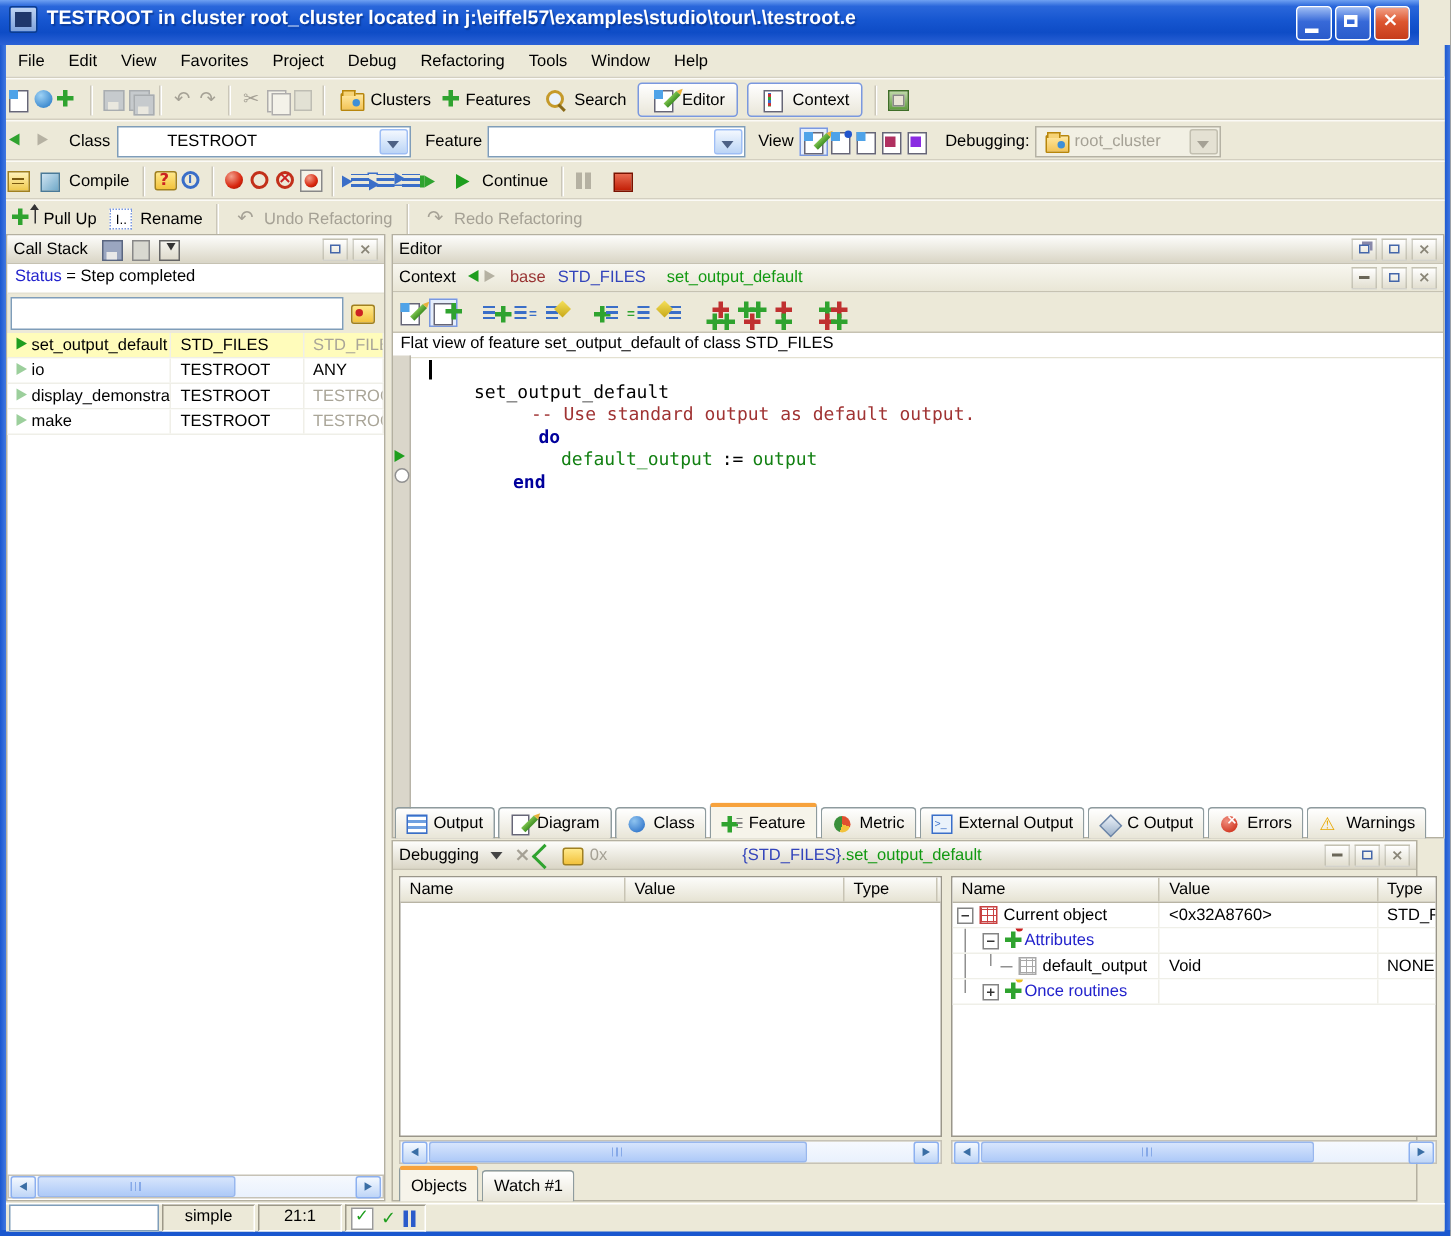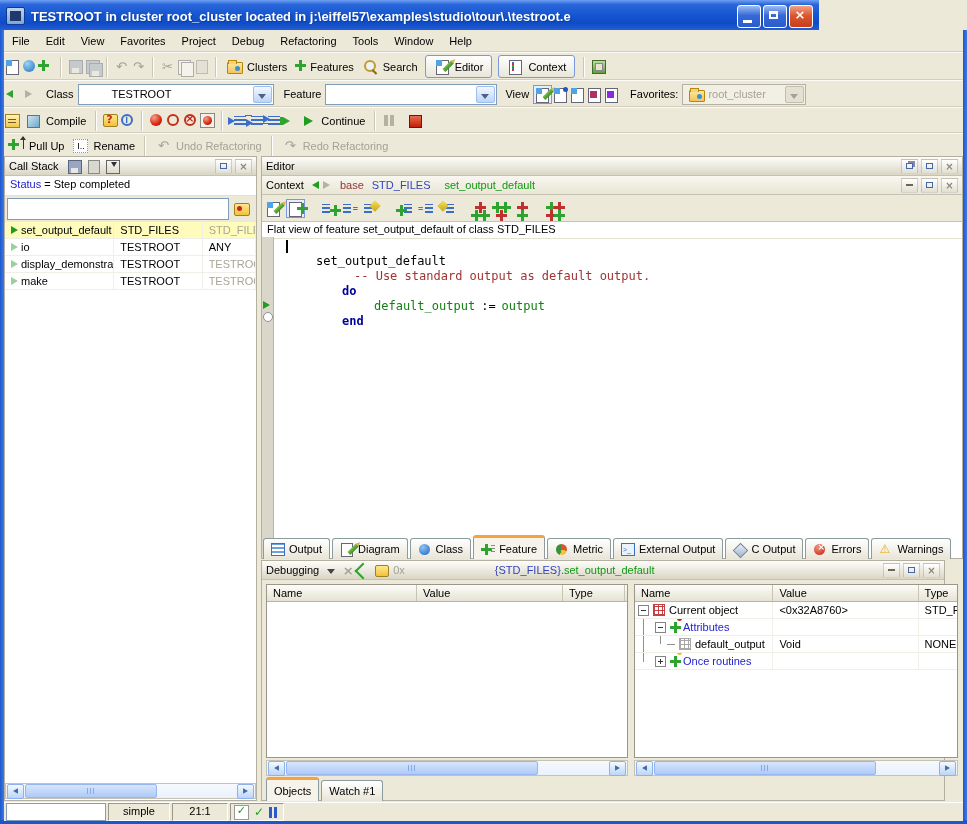--- a/index.html
+++ b/index.html
@@ -1,21 +1,21 @@
 <!DOCTYPE html>
 <html><head>
 <meta charset="utf-8">
 <style>
   html,body{margin:0;padding:0;background:#777;}
   #win{position:relative;width:967px;height:824px;background:#ECE9D8;
        font-family:"Liberation Sans",sans-serif;font-size:11px;color:#000;overflow:hidden;}
   
-  .titlebar{position:absolute;left:0;top:0;width:819px;height:30px;box-sizing:border-box;
+  .titlebar{position:absolute;left:0;top:0;width:946px;height:30px;box-sizing:border-box;
     background:linear-gradient(180deg,#6FA1F2 0%,#2A67DB 14%,#1656D0 45%,#0E4CC6 72%,#2B61D6 100%);
-    display:flex;align-items:center;padding:16px 6px;color:#fff;font-weight:bold;font-size:13px;}
+    display:flex;padding:4px 6px;color:#fff;font-weight:bold;font-size:13px;}
   .frame-l,.frame-r{position:absolute;top:30px;height:791px;width:4px;
     background:linear-gradient(90deg,#1A57CF,#4379E2);}
   .frame-l{left:0}.frame-r{left:963px}
   .frame-b{position:absolute;left:0;top:820px;width:967px;height:4px;background:#1A57CF;}
   .appicon{width:17px;height:16px;background:linear-gradient(#BFD4F2,#7FA3DC);border:1px solid #0B3C8F;
     border-radius:2px;margin-right:6px;position:relative;}
   .appicon::after{content:"";position:absolute;left:3px;top:3px;right:3px;bottom:3px;background:#20386B;}
   .ttext{flex:1;white-space:nowrap;overflow:hidden;text-shadow:1px 1px 1px #0A3A9A;}
   .wbtn{width:22px;height:21px;border:1px solid #fff;border-radius:3px;margin-left:2px;position:relative;
     background:linear-gradient(#9DBCF4,#3769D8 45%,#2A5BCB);}
@@ -245,21 +245,21 @@
         <span class="pg blue"></span>
       </span>
     <span class="ic">
         <span class="pg"></span>
         <span style="position:absolute;left:4px;top:5px;width:7px;height:7px;background:#B03060;"></span>
       </span>
     <span class="ic">
         <span class="pg"></span>
         <span style="position:absolute;left:4px;top:5px;width:7px;height:7px;background:#8A2BE2;"></span>
       </span>
-    <span class="tlabel" style="margin-left:10px;">Favorites:</span>
+    <span class="tlabel" style="margin-left:10px;">Debugging:</span>
     <span class="combo disabled" style="width:124px;">
       <span class="ic" style="margin-right:3px;">
           <span class="folder"></span>
         </span>
       <span>root_cluster</span>
       <span class="arrow"></span>
     </span>
   </div>
 
   <div class="tb" id="tb3">
@@ -522,21 +522,21 @@
     <div style="height:15px;background:#fff;border-bottom:1px solid #E4E1D1;padding:1px 0 0 5px;">Flat view of feature set_output_default of class STD_FILES</div>
 
     <div style="position:absolute;left:0;top:80px;bottom:0;width:11px;background:#DAD6CA;border-right:1px solid #B8B4A8;">
       <span style="position:absolute;left:1px;top:62px;color:#1E9E1E;"><span class="tri-r"></span></span>
       <span style="position:absolute;left:1px;top:75px;width:8px;height:8px;border:1px solid #909090;border-radius:50%;background:#fff;"></span>
     </div>
     <div class="code" style="position:absolute;left:12px;top:82px;right:1px;bottom:1px;background:#fff;">
       <div style="height:15px;"><span style="margin-left:12px;" class="caret"></span></div>
       <div style="height:15px;"><span style="margin-left:42px;">set_output_default</span></div>
       <div style="height:15px;"><span style="margin-left:80px;" class="cm">-- Use standard output as default output.</span></div>
-      <div style="height:15px;"><span style="margin-left:68px;" class="kw">do</span></div>
+      <div style="height:15px;margin-left:17px;"><span style="margin-left:68px;" class="kw">do</span></div>
       <div style="height:15px;"><span style="margin-left:100px;" class="id">default_output</span><span style="margin:0 6px;">:=</span><span class="id">output</span></div>
       <div style="height:15px;"><span style="margin-left:68px;" class="kw">end</span></div>
     </div>
   </div>
 
   <div class="tabrow" style="left:263px;top:536px;height:23px;">
     <span class="tab">
         <span class="ticon">
           <span style="position:absolute;inset:0;border:1px solid #3A6EC8;background:repeating-linear-gradient(0deg,#fff 0 2px,#6FA0E0 2px 4px);"></span>
         </span>

